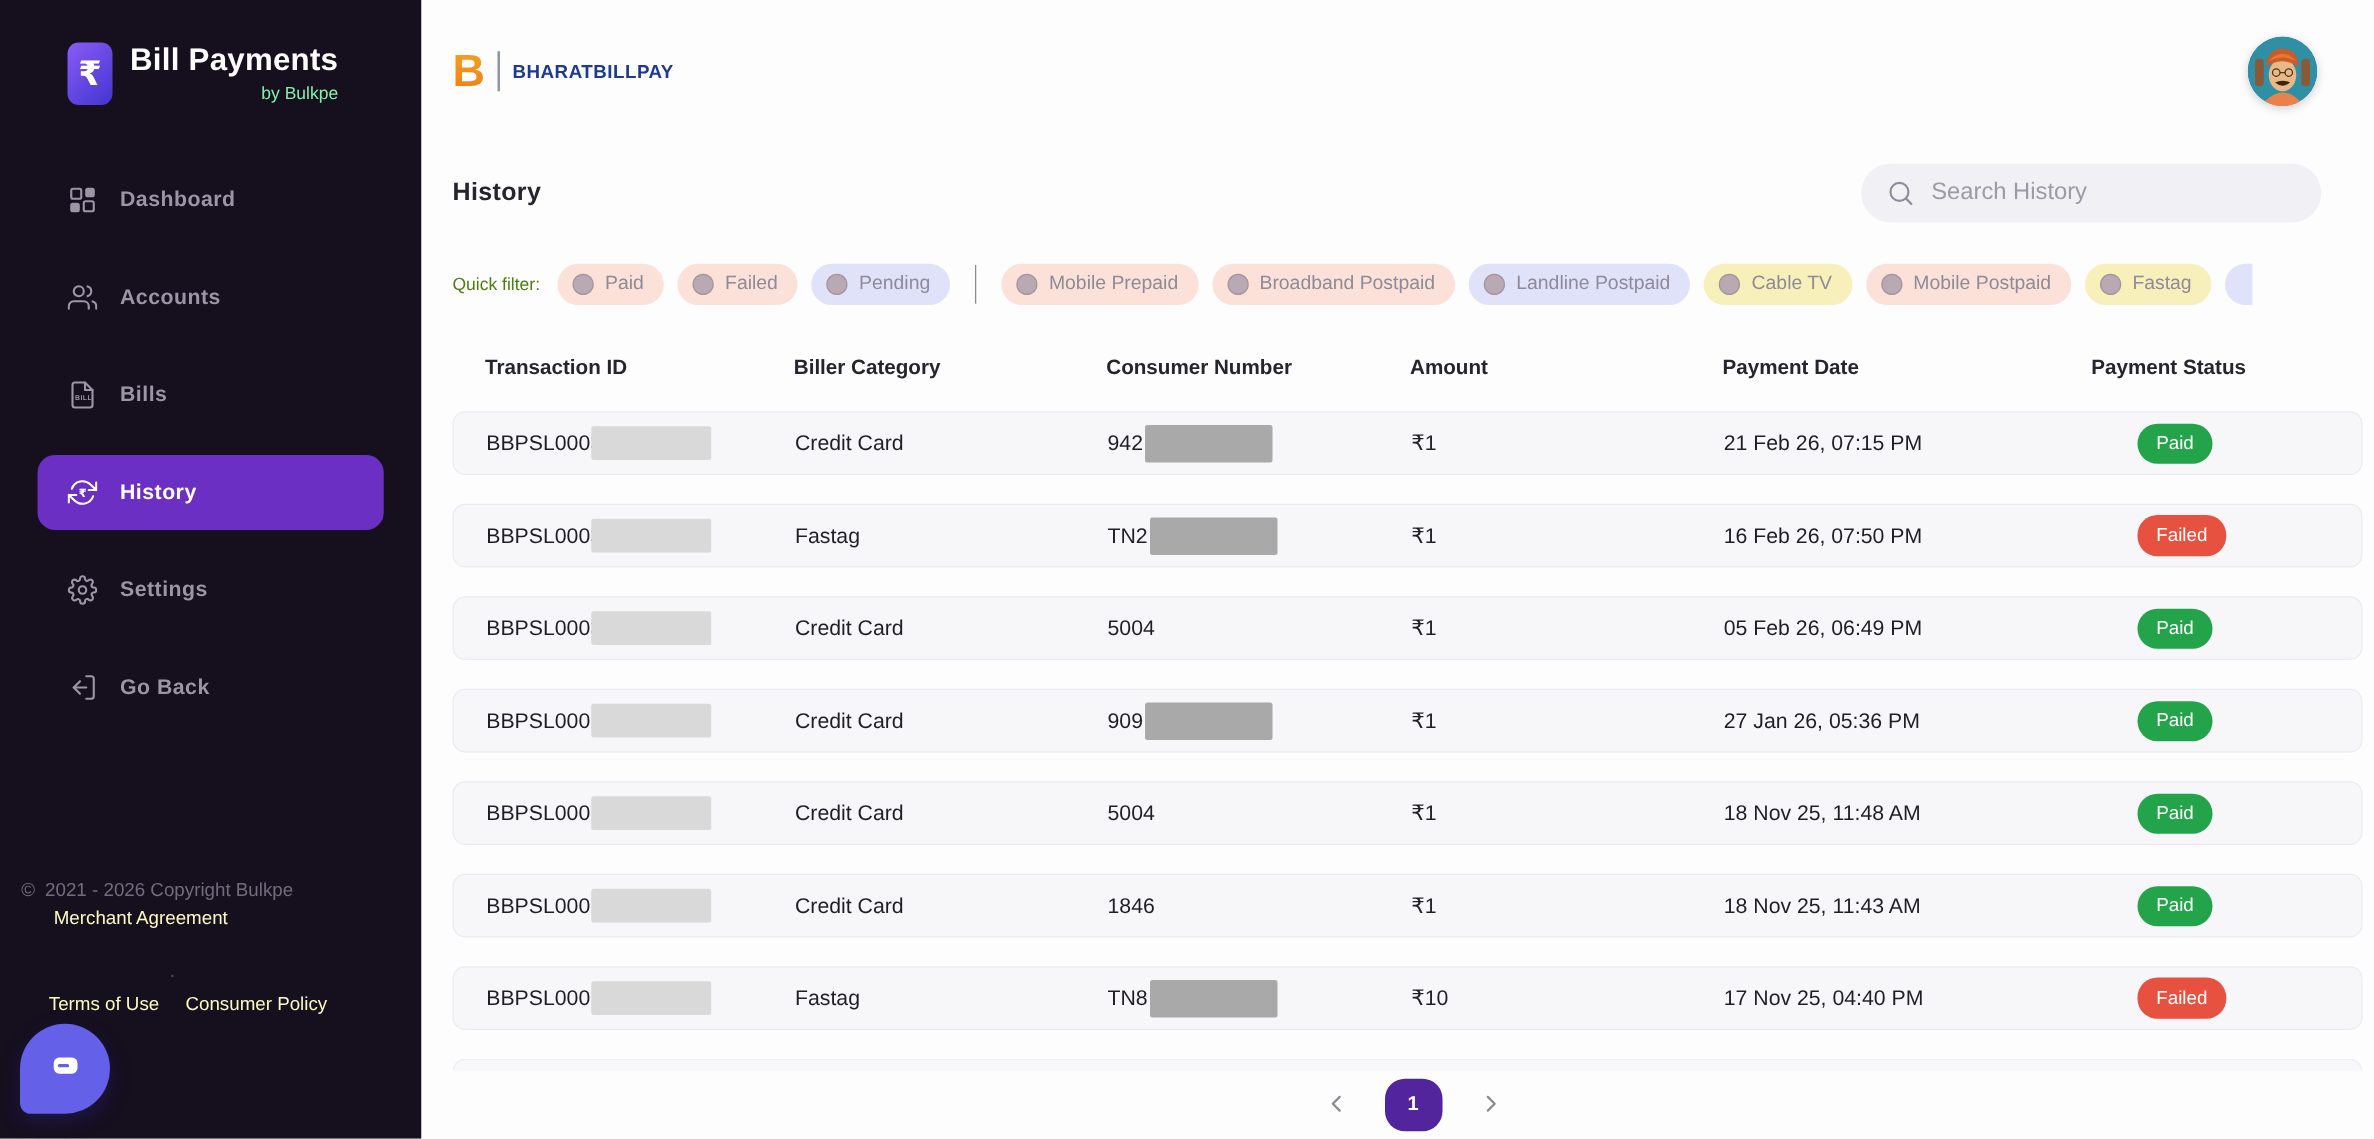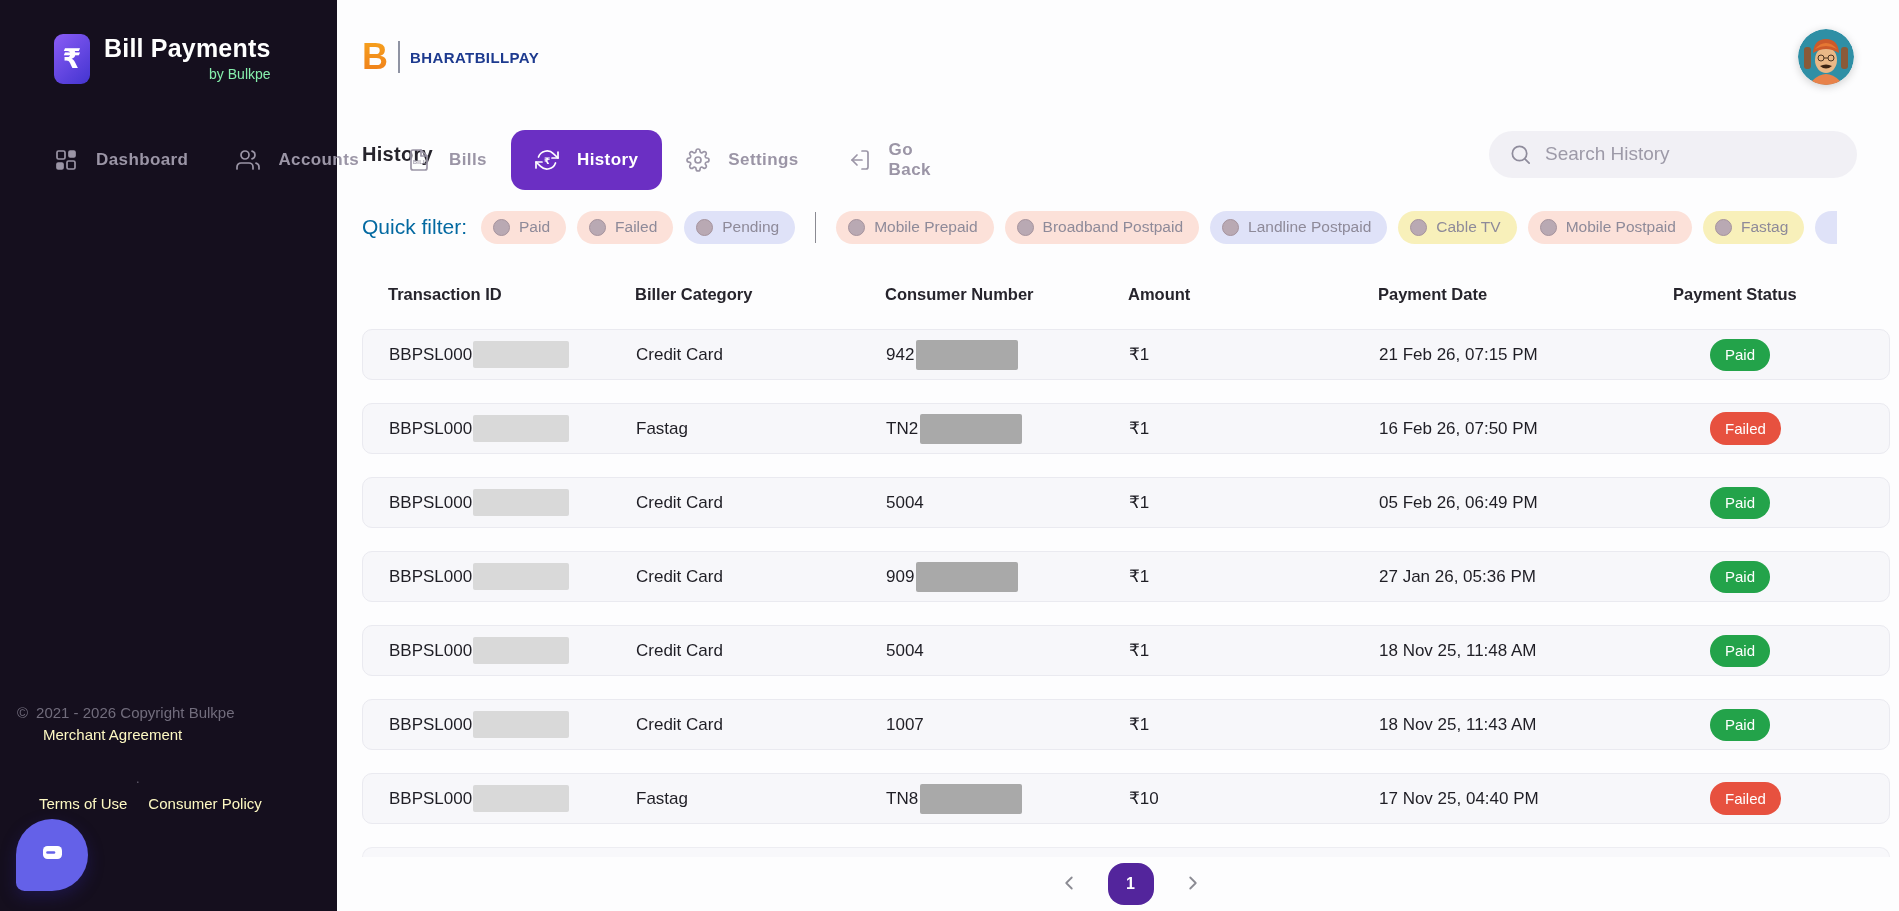--- a/index.html
+++ b/index.html
@@ -6,21 +6,21 @@
   html,body { width:1899px; height:911px; overflow:hidden; font-family:"Liberation Sans","DejaVu Sans",sans-serif; background:#fdfdfe; }
   .app { display:flex; width:100%; height:100%; }
 
   
   .sidebar { width:337px; flex-shrink:0; background:#150f1e; color:#9b95a6; display:flex; flex-direction:column; position:relative; }
   .logo-row { display:flex; align-items:flex-start; gap:14px; padding:34px 0 0 54px; height:92px; }
   .logo-mark { width:36px; height:50px; border-radius:9px; background:linear-gradient(135deg,#8a5cf5 0%,#4334d0 100%); display:flex; align-items:center; justify-content:center; color:#fff; font-size:27px; font-weight:700; }
   .logo-title { color:#ffffff; font-size:25px; font-weight:700; letter-spacing:.2px; }
   .logo-subtitle { color:#86efac; font-size:14px; text-align:right; margin-top:3px; }
 
-  .nav { margin-top:38px; padding:0 30px; display:flex; flex-direction:row; }
+  .nav { margin-top:38px; padding:0 30px; display:flex; flex-direction:column; }
   .nav-item { display:flex; align-items:center; gap:18px; height:60px; padding:0 24px; border-radius:14px; font-size:17px; font-weight:600; letter-spacing:.4px; color:#9b95a6; cursor:pointer; margin-bottom:18px; }
   .nav-item.active { background:#6b2fc3; color:#ffffff; }
   .nav-item .ico { display:flex; width:24px; height:24px; flex-shrink:0; }
 
   .sidebar-footer { margin-top:auto; padding:0 10px 96px 17px; font-size:15px; color:#716c7c; line-height:22px; }
   .sf-line1 { display:flex; align-items:center; gap:8px; }
   .sf-line2 { padding-left:26px; }
   .sf-line3 { padding-left:22px; display:flex; gap:8px; align-items:center; }
   .sf-dot { color:#5a5565; }
   .sf-link { color:#fef9c3; cursor:pointer;margin-top:47px; }
@@ -36,21 +36,21 @@
   .bb-text { display:flex; flex-direction:row; color:#1d3a8f; font-weight:800; font-size:15px; line-height:15px; letter-spacing:.4px; }
   .avatar { width:56px; height:56px; border-radius:50%; overflow:hidden; cursor:pointer; box-shadow:0 2px 8px rgba(0,0,0,.18); }
 
   .title-row { display:flex; justify-content:space-between; align-items:center; margin-top:42px; padding-right:42px; height:48px; }
   .page-title { font-size:20px; font-weight:700; color:#26242c; letter-spacing:.3px; }
   .search-box { width:368px; height:47px; border-radius:24px; background:#f1f0f5; display:flex; align-items:center; gap:13px; padding:0 20px; }
   .search-box input { border:none; outline:none; background:transparent; font-size:19px; color:#444; width:100%; font-family:inherit; }
   .search-box input::placeholder { color:#9d9aa8; }
 
   .filter-row { margin-top:32px; height:34px; display:flex; align-items:center; gap:11px; white-space:nowrap; overflow:hidden; }
-  .filter-label { color:#0369a1; font-size:21px; margin-right:3px; flex-shrink:0; }
+  .filter-label { color:#4d7c0f; font-size:14px; margin-right:3px; flex-shrink:0; }
   .chip { display:inline-flex; align-items:center; gap:9px; height:33px; padding:0 16px 0 12px; border-radius:17px; font-size:15.5px; color:#8e8a99; cursor:pointer; flex-shrink:0; }
   .chip .dot { width:17px; height:17px; border-radius:50%; background:#b9a9b3; border:1px solid #a5939d; }
   .chip.pink { background:#fce1d9; }
   .chip.lavender { background:#dfe2f8; }
   .chip.yellow { background:#f8f0ba; }
   .chip.partial { width:22px; padding:0; border-radius:17px 0 0 17px; }
   .chip-divider { width:1px; height:31px; background:#8a8a92; margin:0 9px; flex-shrink:0; }
 
   .table { margin-top:40px; padding-right:9px; }
   .tgrid { display:grid; grid-template-columns:247px 250px 243px 250px 295px 1fr; align-items:center; }
@@ -351,21 +351,21 @@
           </span>
         </div>
 
         <div class="tgrid trow">
           <span class="cell">
             <span>BBPSL0001</span>
             <span class="redact-light"></span>
           </span>
           <span class="cell">Credit Card</span>
           <span class="cell">
-            <span>1007</span>
+            <span>1846</span>
 
           </span>
           <span class="cell">₹1</span>
           <span class="cell">18 Nov 25, 11:43 AM</span>
           <span class="cell">
             <span class="pill paid">Paid</span>
           </span>
         </div>
 
         <div class="tgrid trow">

